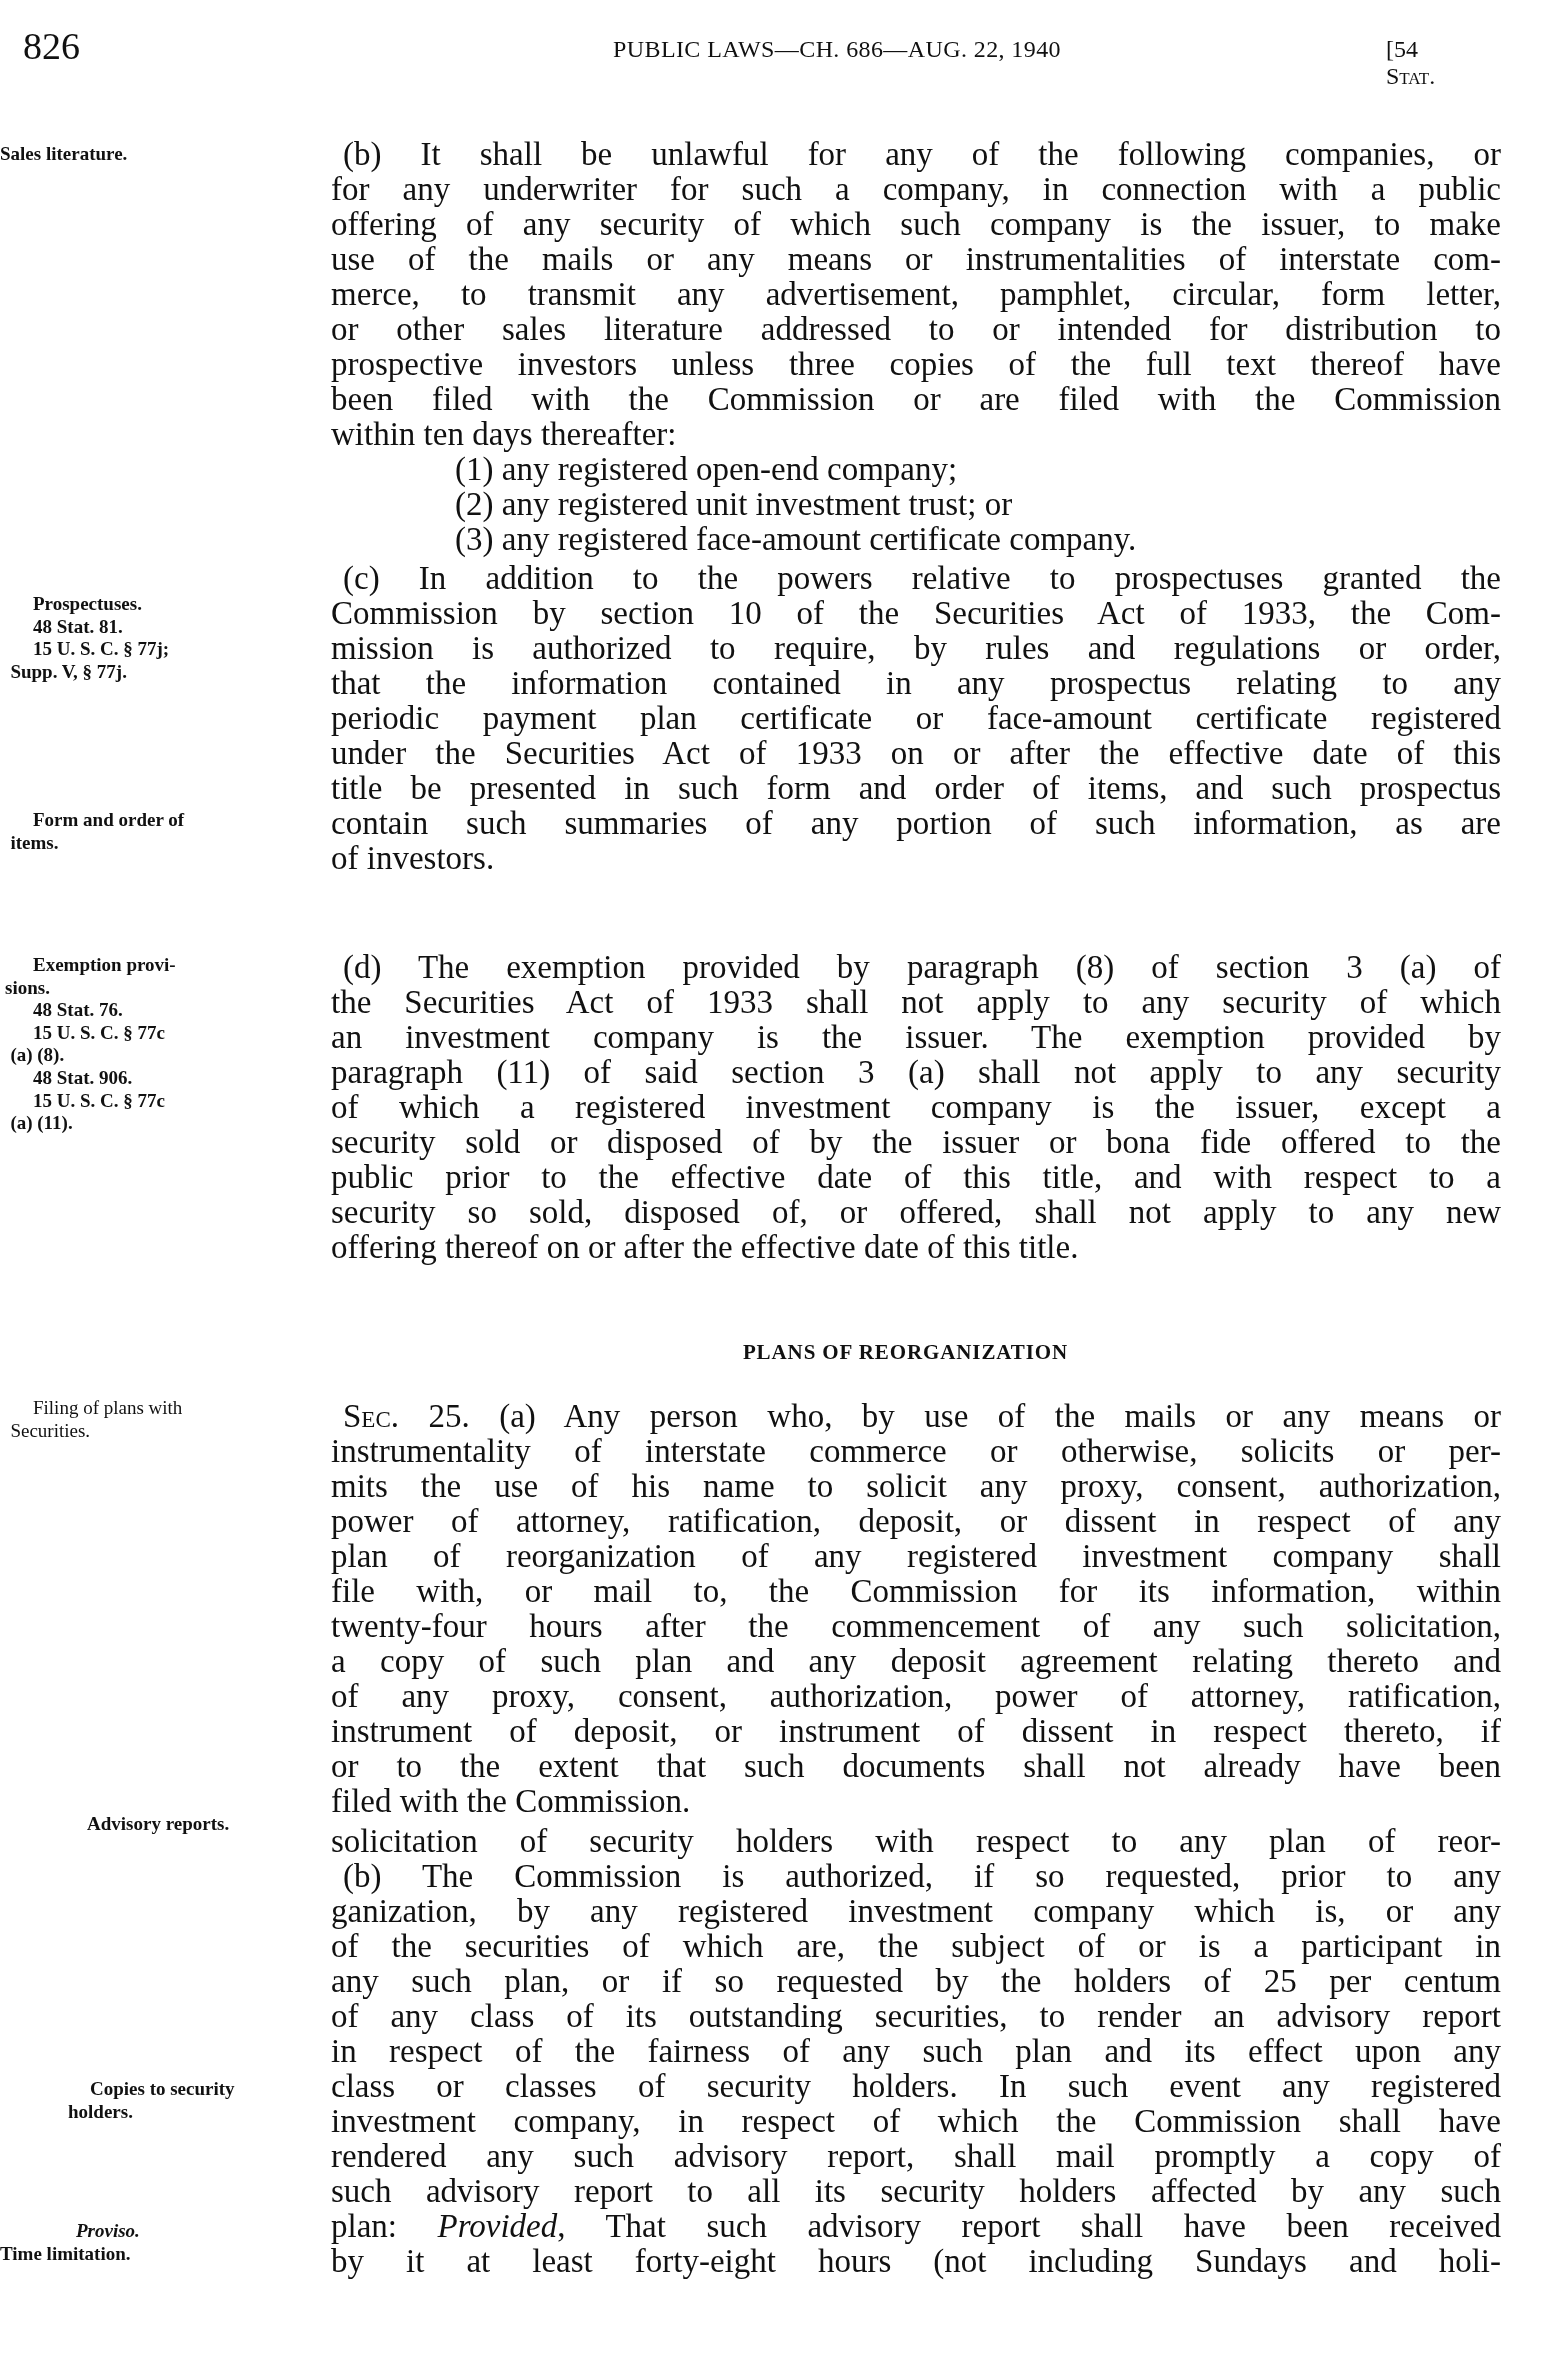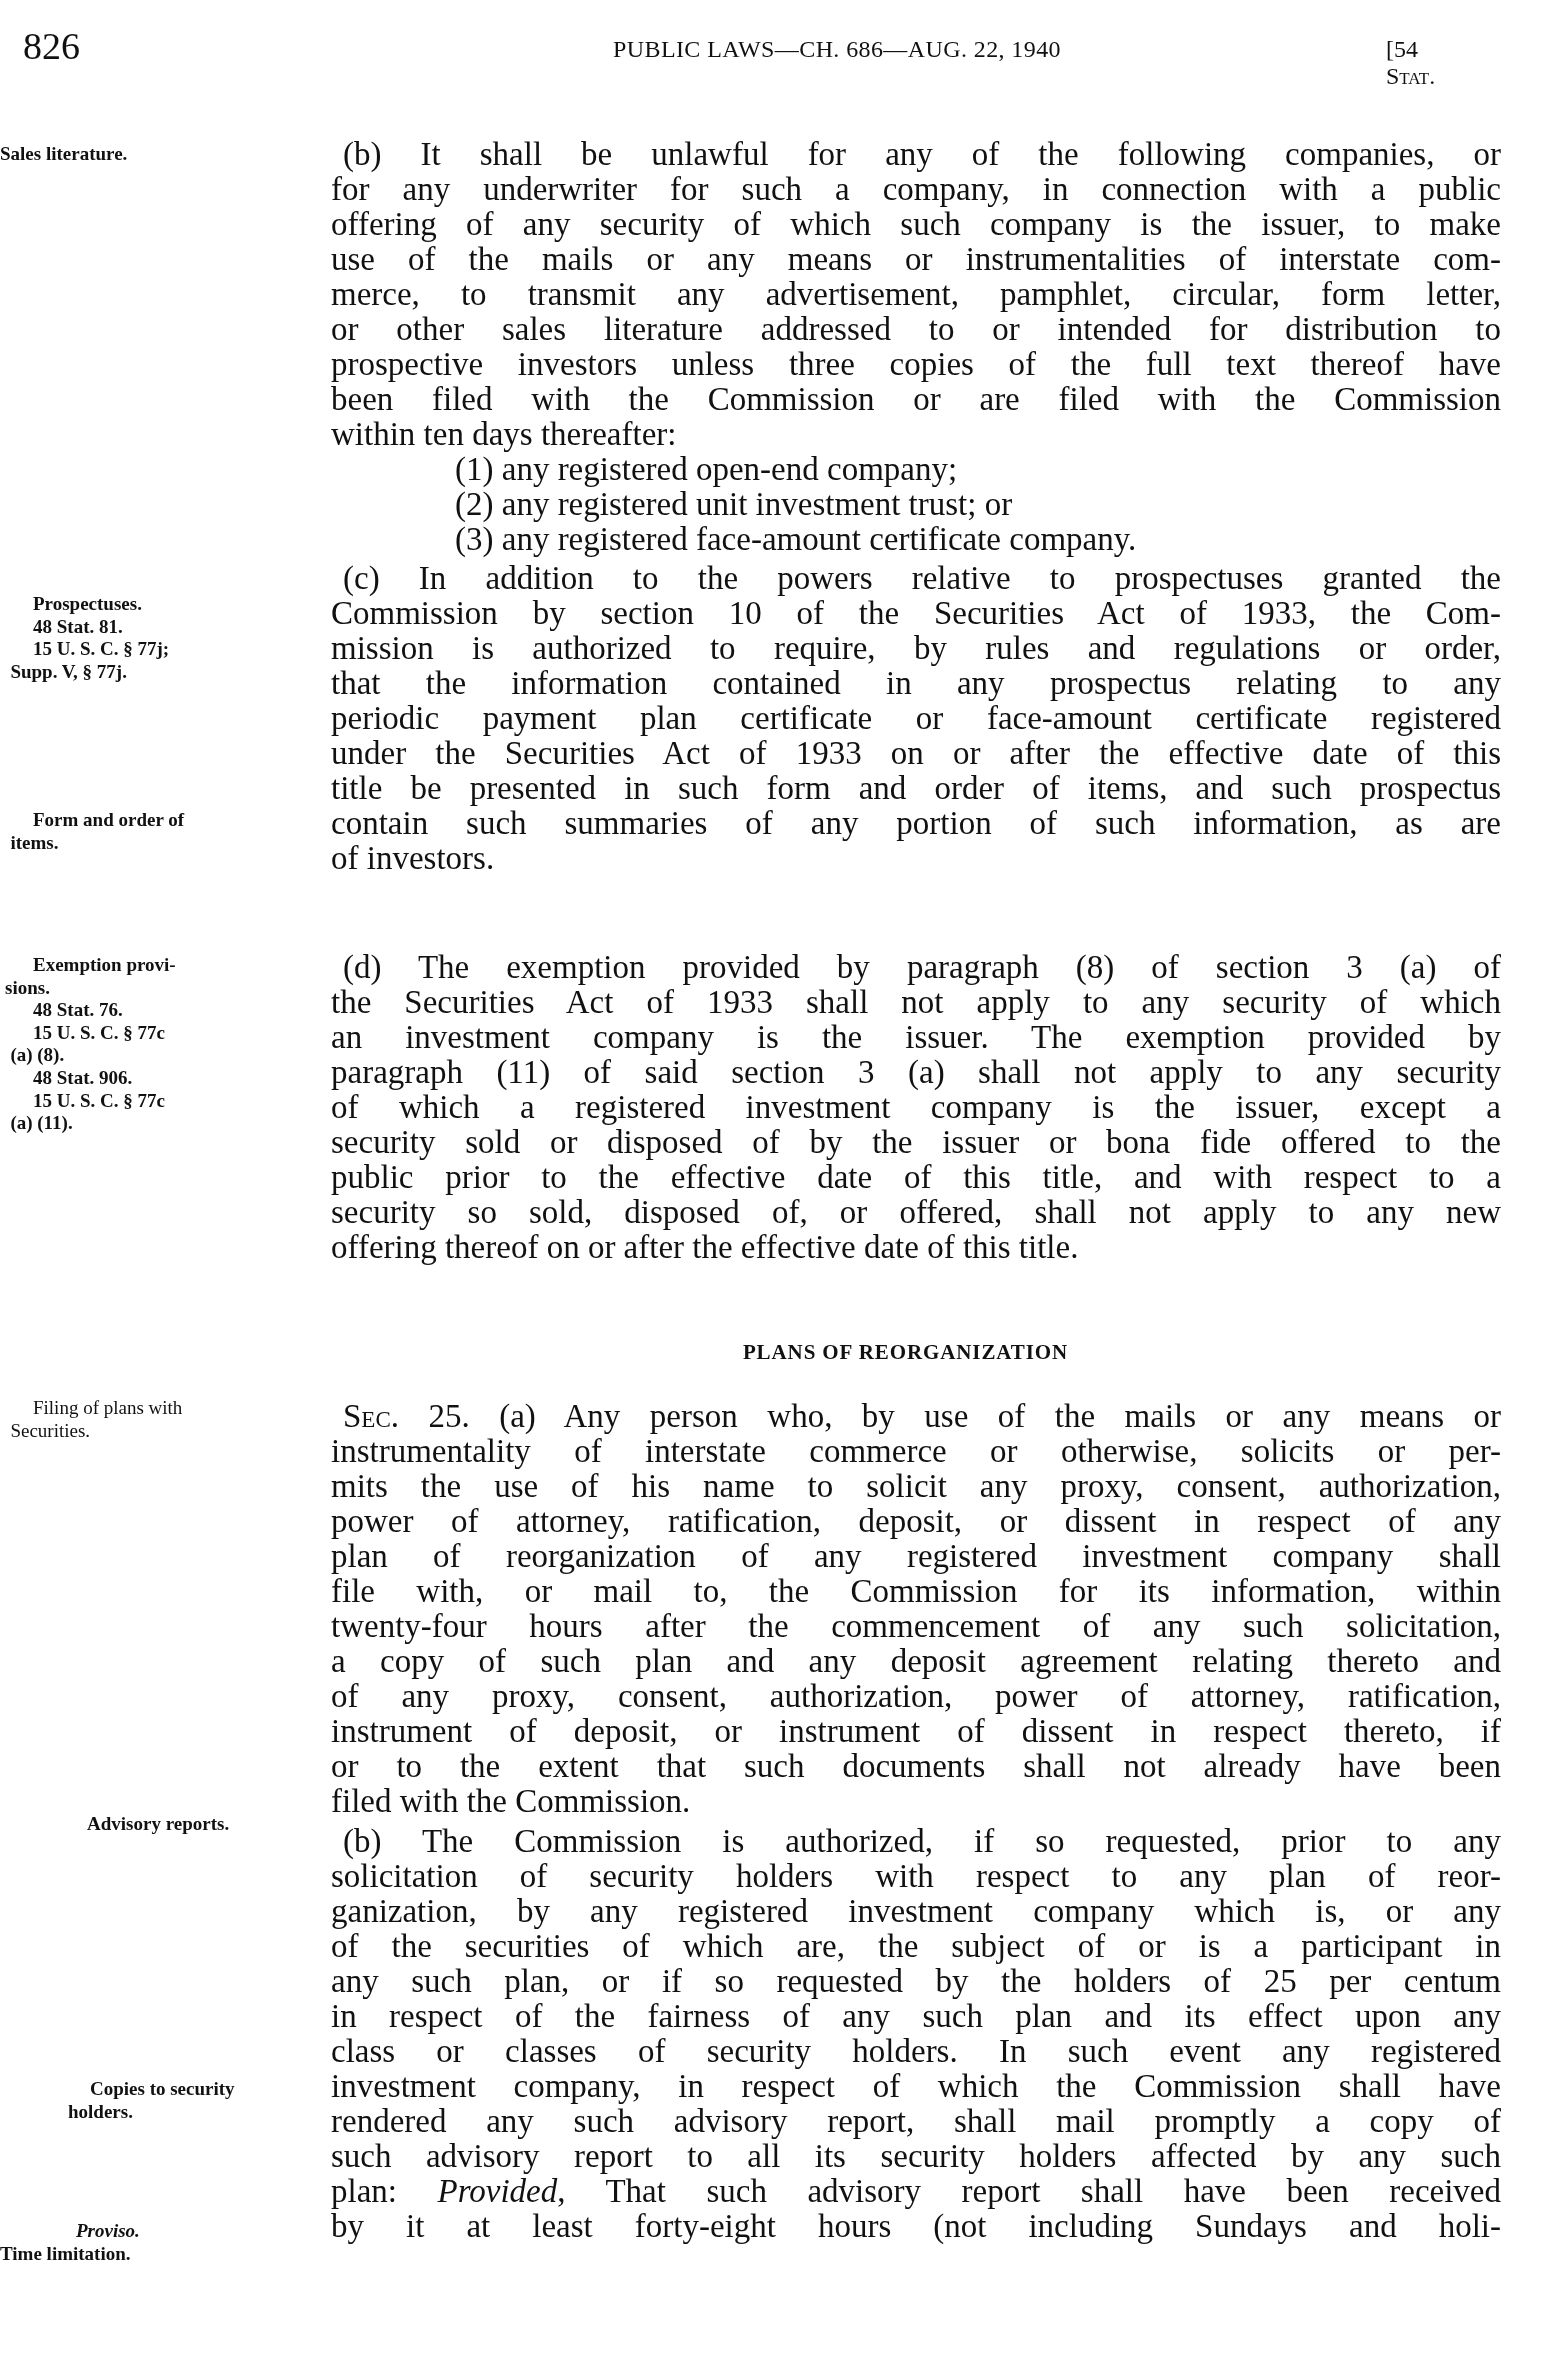--- a/index.html
+++ b/index.html
@@ -131,25 +131,26 @@
   <span class="line">file with, or mail to, the Commission for its information, within</span>
   <span class="line">twenty-four hours after the commencement of any such solicitation,</span>
   <span class="line">a copy of such plan and any deposit agreement relating thereto and</span>
   <span class="line">of any proxy, consent, authorization, power of attorney, ratification,</span>
   <span class="line">instrument of deposit, or instrument of dissent in respect thereto, if</span>
   <span class="line">or to the extent that such documents shall not already have been</span>
   <span class="line last">filed with the Commission.</span>
 </div>
 
 <div class="body-block" style="top:1824px;">
+  <span class="line">solicitation of security holders with respect to any plan of reor-</span>
   <span class="line indent-para">(b) The Commission is authorized, if so requested, prior to any</span>
-  <span class="line">solicitation of security holders with respect to any plan of reor-</span>
   <span class="line">ganization, by any registered investment company which is, or any</span>
   <span class="line">of the securities of which are, the subject of or is a participant in</span>
   <span class="line">any such plan, or if so requested by the holders of 25 per centum</span>
+  <span class="line">of any class of its outstanding securities, to render an advisory report</span>
   <span class="line">in respect of the fairness of any such plan and its effect upon any</span>
   <span class="line">class or classes of security holders.  In such event any registered</span>
   <span class="line">investment company, in respect of which the Commission shall have</span>
   <span class="line">rendered any such advisory report, shall mail promptly a copy of</span>
   <span class="line">such advisory report to all its security holders affected by any such</span>
   <span class="line"><span>plan: </span><i>Provided</i><span>, That such advisory report shall have been received</span></span>
   <span class="line">by it at least forty-eight hours (not including Sundays and holi-</span>
 </div>
 
 

